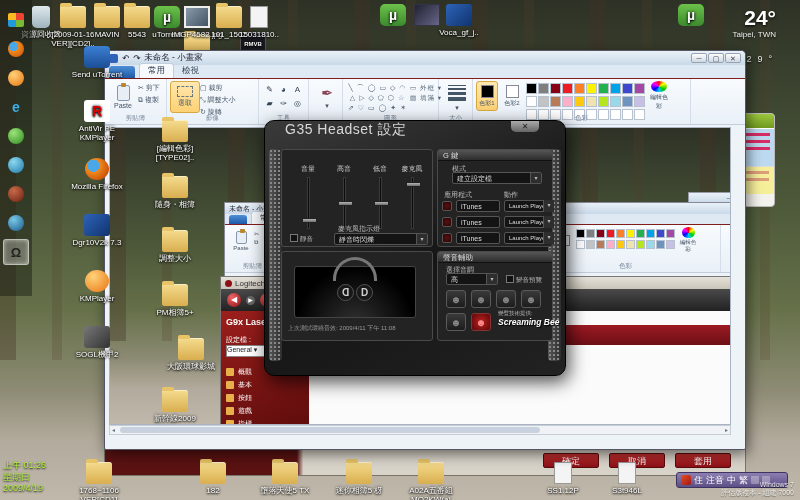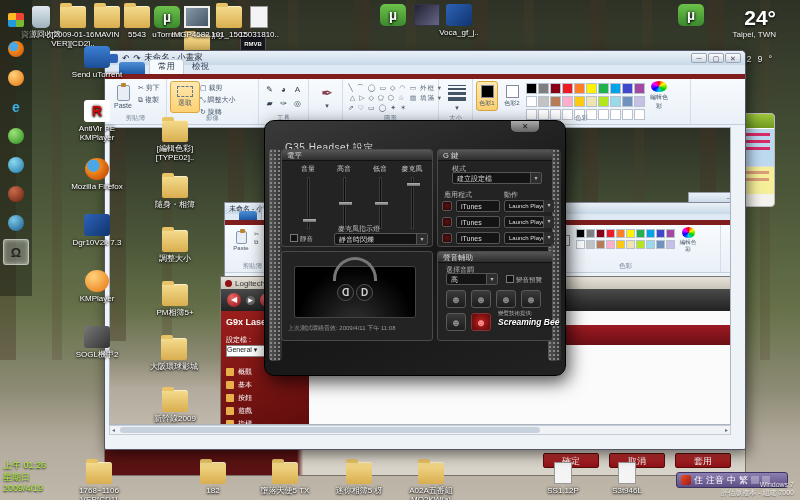--- a/index.html
+++ b/index.html
@@ -69,21 +69,21 @@
   
   .win { position:absolute; border:1px solid #556; border-radius:5px 5px 2px 2px; box-shadow:2px 4px 14px rgba(0,0,0,.55); }
   .titlebar { height:14px; background:linear-gradient(180deg,#e9f1f8,#c9d9e8); border-radius:4px 4px 0 0;
     display:flex; align-items:center; font-size:8.5px; color:#223; padding:0 4px; gap:4px; }
   .wctl { margin-left:auto; display:flex; gap:1px; }
   .wctl span { width:16px; height:10px; background:linear-gradient(180deg,#fdfdfd,#cfd8e2); border:1px solid #98a4b2;
     font-size:7px; line-height:9px; text-align:center; color:#445; border-radius:2px; }
 
   
   .paint { left:104px; top:50px; width:642px; height:400px; background:#eef3f8; z-index:5; }
-  .ptabs { height:14px; background:#dfe9f3; border-bottom:5px solid #7f1d1d; display:flex; align-items:flex-end; padding-left:14px; font-size:8.5px; }
+  .ptabs { height:14px; background:#dfe9f3; border-bottom:1px solid #7f1d1d; display:flex; align-items:flex-end; padding-left:4px; font-size:8.5px; }
   .fbtn { width:26px; height:12px; background:linear-gradient(180deg,#4d8fd6,#1f5aa8); border-radius:3px 3px 0 0; margin-right:4px; }
   .ptab { padding:1px 8px; color:#345; }
   .ptab.active { background:#f7fafd; border:1px solid #c2cedd; border-bottom:none; border-radius:3px 3px 0 0; color:#123; }
   .ribbon { height:46px; background:linear-gradient(180deg,#f8fbfe,#e9f0f7); border-bottom:1px solid #c2cedd; display:flex; font-size:7px; color:#456; }
   .rgroup { border-right:1px solid #d4dde8; padding:2px 3px 0; position:relative; text-align:center; }
   .rglabel { position:absolute; bottom:1px; left:0; right:0; font-size:6.5px; color:#78879a; }
   .bigbtn { width:30px; height:32px; display:flex; flex-direction:column; align-items:center; justify-content:center; gap:1px; border-radius:3px; }
   .clipicon { width:13px; height:16px; background:#e8eef6; border:1px solid #8898ac; border-radius:2px; position:relative; }
   .clipicon::before { content:""; position:absolute; top:-3px; left:3px; width:5px; height:4px; background:#b9862f; border-radius:1px; }
   .smallrows { display:flex; flex-direction:column; gap:2px; justify-content:center; padding:2px 0 8px; }
@@ -131,21 +131,21 @@
   .sp-white { position:absolute; left:88px; top:34px; right:0; bottom:0; background:#fbfbfb; }
   .sp-banner { position:absolute; left:0; right:10px; top:14px; height:20px; background:linear-gradient(180deg,#9c1a22,#6d0f16); }
   .mini-titlebar { position:absolute; left:578px; top:64px; width:60px; height:12px; background:linear-gradient(180deg,#e9f1f8,#c9d9e8); border:1px solid #99a; font-size:6px; text-align:right; color:#445; line-height:11px; padding-right:2px; z-index:1; }
 
   
   .g35 { position:absolute; left:264px; top:120px; width:302px; height:256px; z-index:30;
     background:linear-gradient(155deg,#3a3a3a,#161616 55%,#222); border:1px solid #000; border-radius:10px;
     box-shadow:3px 6px 18px rgba(0,0,0,.7); color:#ddd; }
   .grille { position:absolute; top:28px; bottom:14px; width:13px;
     background:radial-gradient(circle,#888 28%,transparent 32%) 0 0/4px 4px, linear-gradient(90deg,#555,#2e2e2e); border-radius:4px; }
-  .g35-title { position:absolute; left:20px; top:20px; font-size:10px; color:#d8d8d8; letter-spacing:.5px; }
+  .g35-title { position:absolute; left:20px; top:0; font-size:14px; color:#d8d8d8; letter-spacing:.5px; }
   .g35-close { position:absolute; right:26px; top:0; width:28px; height:11px; background:linear-gradient(180deg,#aaa,#666);
     border-radius:0 0 5px 5px; color:#222; font-size:8px; text-align:center; line-height:11px; }
   .gpanel { position:absolute; background:#232323; border:1px solid #4a4a4a; border-radius:3px; }
   .ghead { height:11px; background:linear-gradient(180deg,#565656,#2d2d2d); border-bottom:1px solid #111;
     font-size:7.5px; color:#ddd; padding:1px 5px 0; border-radius:2px 2px 0 0; }
   .slid { position:absolute; width:36px; text-align:center; font-size:7px; color:#ccc; }
   .track { width:3px; height:52px; background:#0c0c0c; border:1px solid #3a3a3a; margin:3px auto 0; position:relative; }
   .thumb { position:absolute; left:-6px; width:15px; height:5px; background:linear-gradient(180deg,#b5b5b5,#6e6e6e); border:1px solid #222; border-radius:1px; }
   .g35lab { position:absolute; font-size:7px; color:#bbb; }
   .gdd { position:absolute; height:12px; background:#141414; border:1px solid #555; color:#ddd; font-size:7px;
@@ -217,21 +217,21 @@
 <div class="dicon k-avira" style="left:70px;top:100px;z-index:10"><div class="ig">R</div><span>AntiVir PE KMPlayer</span></div>
 <div class="dicon k-ff" style="left:70px;top:158px;z-index:10"><div class="ig"></div><span>Mozilla Firefox</span></div>
 <div class="dicon k-appblue" style="left:70px;top:214px;z-index:10"><div class="ig"></div><span>Dgr10V2k 7.3</span></div>
 <div class="dicon k-kmp" style="left:70px;top:270px;z-index:10"><div class="ig"></div><span>KMPlayer</span></div>
 <div class="dicon k-mecha" style="left:70px;top:326px;z-index:10"><div class="ig"></div><span>SOGL機甲2</span></div>
 
 <div class="dicon k-folder" style="left:148px;top:120px;z-index:10"><div class="ig"></div><span>[編輯色彩][TYPE02]..</span></div>
 <div class="dicon k-folder" style="left:148px;top:176px;z-index:10"><div class="ig"></div><span>隨身・相簿</span></div>
 <div class="dicon k-folder" style="left:148px;top:230px;z-index:10"><div class="ig"></div><span>調整大小</span></div>
 <div class="dicon k-folder" style="left:148px;top:284px;z-index:10"><div class="ig"></div><span>PM相簿5+</span></div>
-<div class="dicon k-folder" style="left:147px;top:338px;z-index:10"><div class="ig"></div><span>大阪環球影城</span></div>
+<div class="dicon k-folder" style="left:164px;top:338px;z-index:10"><div class="ig"></div><span>大阪環球影城</span></div>
 <div class="dicon k-folder" style="left:148px;top:390px;z-index:10"><div class="ig"></div><span>新幹線2009</span></div>
 
 <div class="dicon k-folder" style="left:72px;top:462px;z-index:3"><div class="ig"></div><span>1768~1106 VER[CD1]</span></div>
 <div class="dicon k-folder" style="left:186px;top:462px;z-index:3"><div class="ig"></div><span>182</span></div>
 <div class="dicon k-folder" style="left:258px;top:462px;z-index:3"><div class="ig"></div><span>墮落天使5 TX</span></div>
 <div class="dicon k-folder" style="left:332px;top:462px;z-index:3"><div class="ig"></div><span>迷你相簿5 枒</span></div>
 <div class="dicon k-folder" style="left:404px;top:462px;z-index:3"><div class="ig"></div><span>A02A五番組 MO2KW(a)</span></div>
 <div class="dicon k-file" style="left:536px;top:462px;z-index:3"><div class="ig"></div><span>SS1.12P</span></div>
 <div class="dicon k-file" style="left:600px;top:462px;z-index:3"><div class="ig"></div><span>S3t946L</span></div>
 
@@ -525,21 +525,20 @@
   </div>
 </div>
 
 <div class="g35">
   <div class="grille" style="left:4px"></div>
   <div class="grille" style="right:4px"></div>
   <div class="g35-title">G35 Headset 設定</div>
   <div class="g35-close">✕</div>
 
   <div class="gpanel" style="left:16px;top:28px;width:152px;height:98px">
-    <div class="ghead">電平</div>
     <div class="slid" style="left:8px;top:14px">
       <span>音量</span>
       <div class="track">
           <div class="thumb" style="top:40px"></div>
         </div>
     </div>
     <div class="slid" style="left:44px;top:14px">
       <span>高音</span>
       <div class="track">
           <div class="thumb" style="top:23px"></div>

